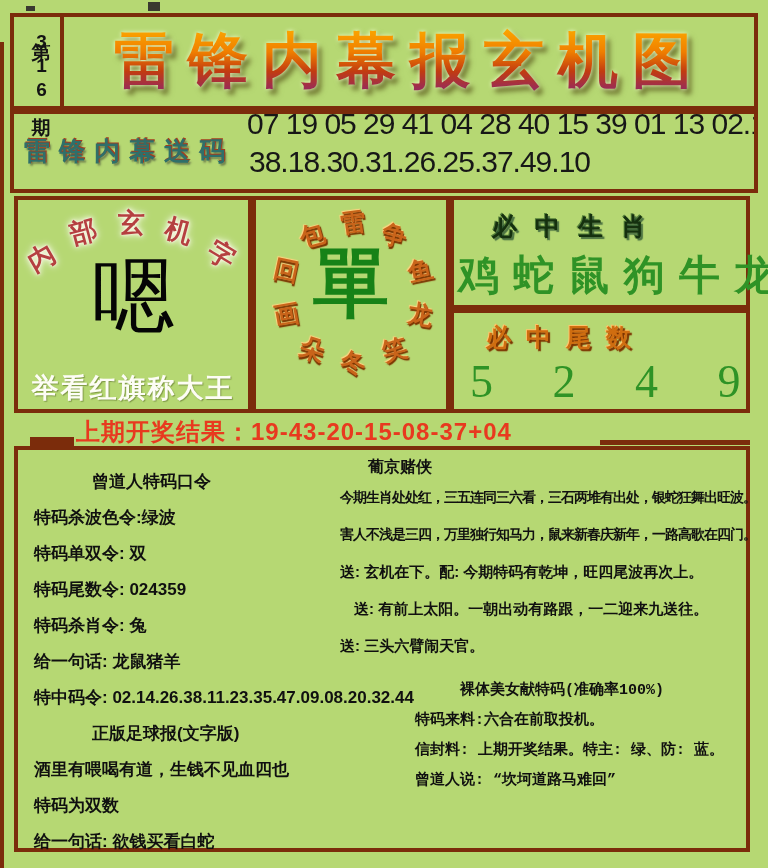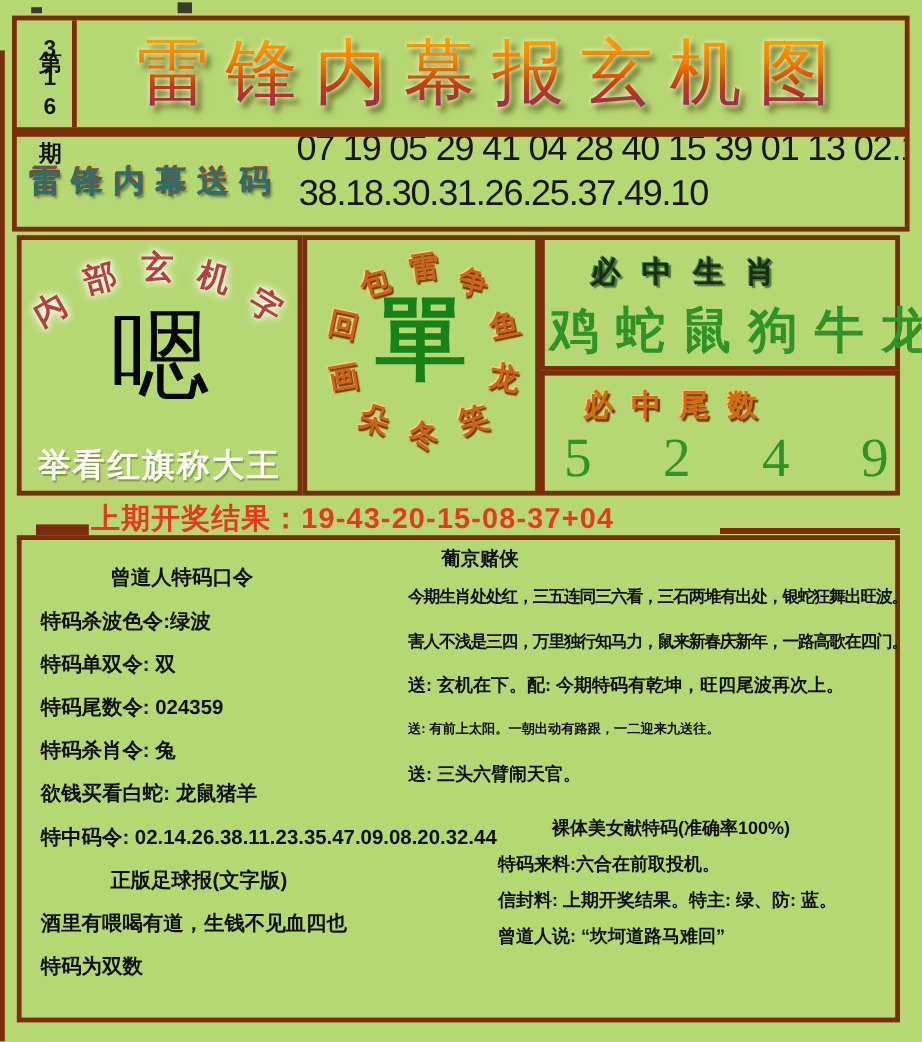--- a/index.html
+++ b/index.html
@@ -13,21 +13,21 @@
 
   
   #issue{
     writing-mode:vertical-rl;text-orientation:upright;
     font-size:19px;font-weight:bold;color:#141414;letter-spacing:3px;
     left:14px;top:8px;height:84px;text-align:center;
   }
   #title-divider{left:46px;top:0;width:4px;height:100%;background:#7b2c0b;}
   #main-title{
     left:52px;top:4px;width:688px;text-align:center;
-    font-family:"Liberation Serif",serif;font-weight:normal;
+    font-family:"Liberation Serif",serif;font-weight:bold;
     font-size:60px;letter-spacing:14px;white-space:nowrap;
     background:linear-gradient(180deg,#ffb400 0%,#f07f00 38%,#c23c10 62%,#7c1f8a 100%);
     -webkit-background-clip:text;background-clip:text;color:transparent;
     filter:drop-shadow(0 0 2px #f4ffd0) drop-shadow(4px 5px 2px rgba(70,60,10,.55));
   }
 
   
   #numbers-box{overflow:hidden;}
   #band-label{
     left:10px;top:20px;font-size:26px;font-weight:bold;letter-spacing:9px;
@@ -106,21 +106,21 @@
   .col-line{
     font-size:17px;font-weight:bold;color:#101010;
     margin:3px 0 19px 0;white-space:nowrap;line-height:17px;
   }
   .r-line{
     font-size:14px;font-weight:bold;color:#101010;letter-spacing:-1px;
     margin:0 0 20px 0;white-space:nowrap;line-height:17px;
   }
   .r-sub{
     font-size:15px;font-weight:bold;color:#101010;letter-spacing:0;
-    margin:0 0 13px 75px;white-space:nowrap;line-height:17px;
+    margin:0 0 13px 75px;white-space:nowrap;line-height:17px;font-family:Liberation Mono, monospace;
   }
   #left-col{left:16px;top:20px;width:330px;}
   #right-col{left:322px;top:8px;width:414px;}
   .indent{margin-left:58px;}
   .mark{position:absolute;background:#3a3a30;}
 </style>
 </head>
 <body>
 
 <div class="mark" style="left:148px;top:2px;width:12px;height:9px;"></div>
@@ -181,33 +181,34 @@
 <div class="rule" style="left:600px;top:440px;width:150px;height:5px;"></div>
 
 <div class="box" style="left:14px;top:446px;width:736px;height:406px;">
 
   <div class="abs" id="left-col">
     <div class="col-line indent">曾道人特码口令</div>
     <div class="col-line">特码杀波色令:绿波</div>
     <div class="col-line">特码单双令: 双</div>
     <div class="col-line">特码尾数令: 024359</div>
     <div class="col-line">特码杀肖令: 兔</div>
-    <div class="col-line">欲钱买看白蛇: 龙鼠猪羊</div>
+    <div class="col-line">给一句话: 龙鼠猪羊</div>
     <div class="col-line">特中码令: 02.14.26.38.11.23.35.47.09.08.20.32.44</div>
     <div class="col-line indent">正版足球报(文字版)</div>
     <div class="col-line">酒里有喂喝有道，生钱不见血四也</div>
     <div class="col-line">特码为双数</div>
+    <div class="col-line">给一句话: 欲钱买看白蛇</div>
   </div>
 
   <div class="abs" id="right-col">
     <div class="r-line" style="margin-left:28px;letter-spacing:0;font-size:16px;margin-bottom:14px;">葡京赌侠</div>
     <div class="r-line">今期生肖处处红，三五连同三六看，三石两堆有出处，银蛇狂舞出旺波。</div>
     <div class="r-line">害人不浅是三四，万里独行知马力，鼠来新春庆新年，一路高歌在四门。</div>
     <div class="r-line" style="letter-spacing:0;font-size:15px;">送: 玄机在下。配: 今期特码有乾坤，旺四尾波再次上。</div>
-    <div class="r-line" style="letter-spacing:0;font-size:11px;">送: 有前上太阳。一朝出动有路跟，一二迎来九送往。</div>
+    <div class="r-line" style="letter-spacing:0;font-size:15px;margin-left:14px;">送: 有前上太阳。一朝出动有路跟，一二迎来九送往。</div>
     <div class="r-line" style="letter-spacing:0;font-size:15px;margin-bottom:28px;">送: 三头六臂闹天官。</div>
     <div class="r-sub" style="margin-left:120px;">裸体美女献特码(准确率100%)</div>
     <div class="r-sub">特码来料:六合在前取投机。</div>
     <div class="r-sub">信封料: 上期开奖结果。特主: 绿、防: 蓝。</div>
     <div class="r-sub">曾道人说: “坎坷道路马难回”</div>
   </div>
 
 </div>
 
 </body></html>

